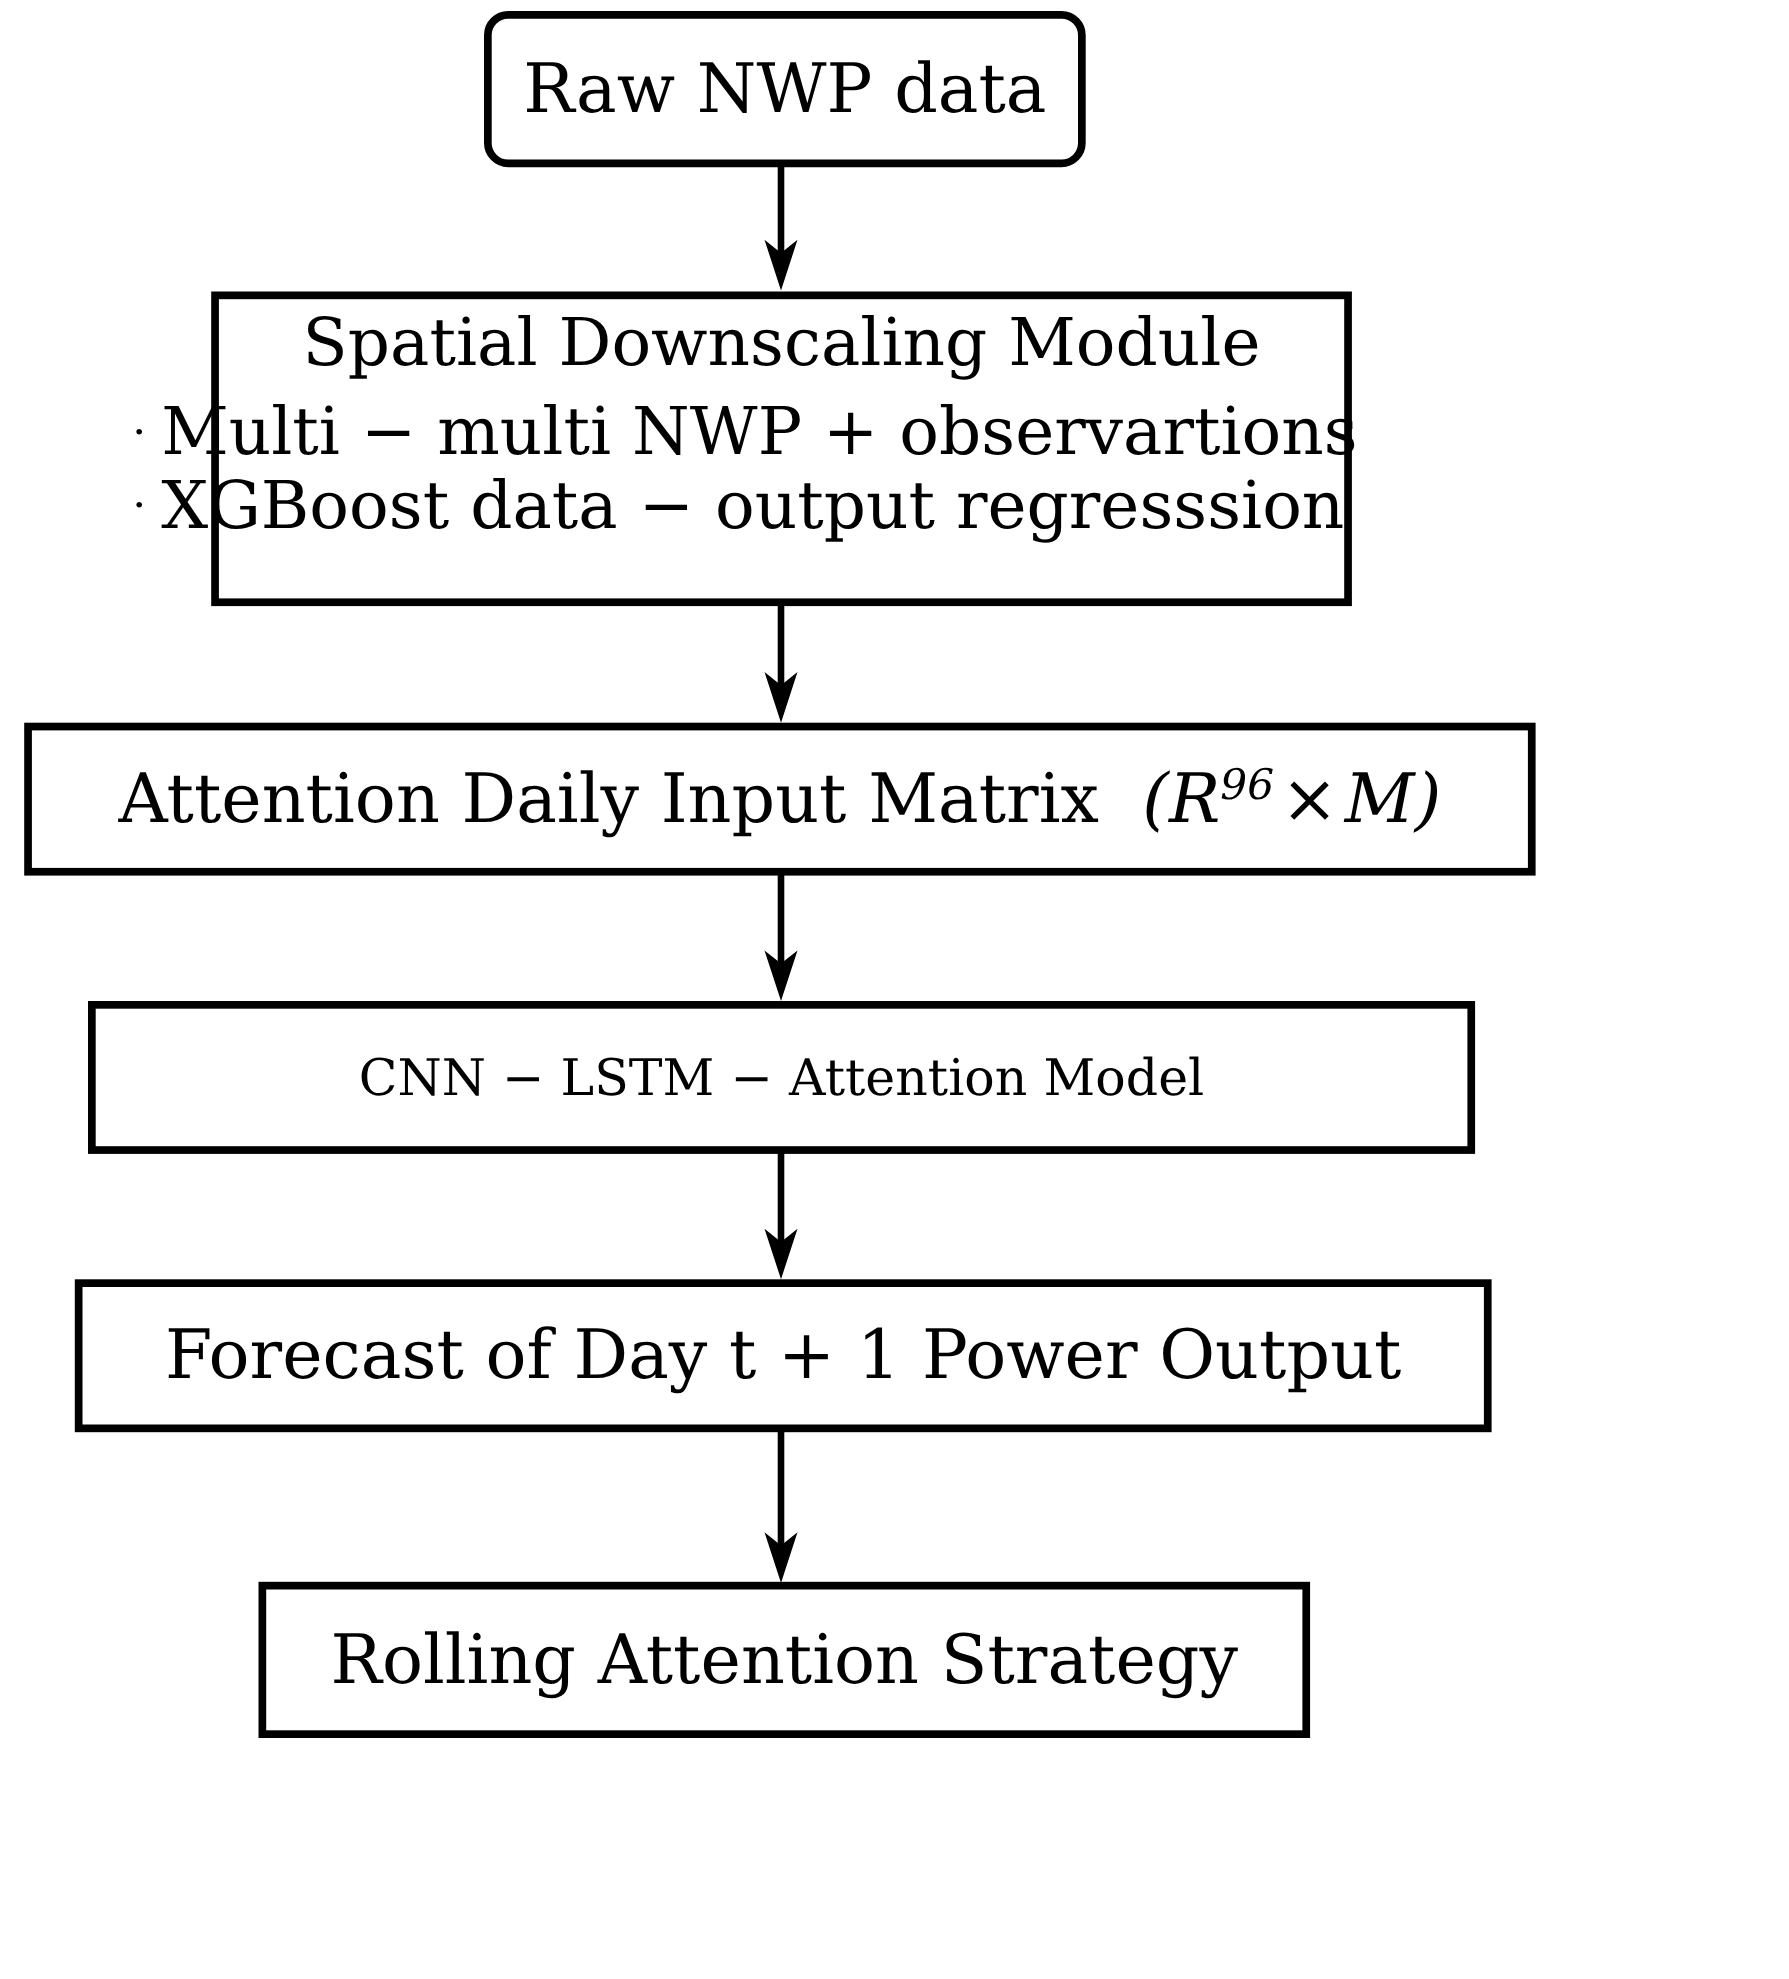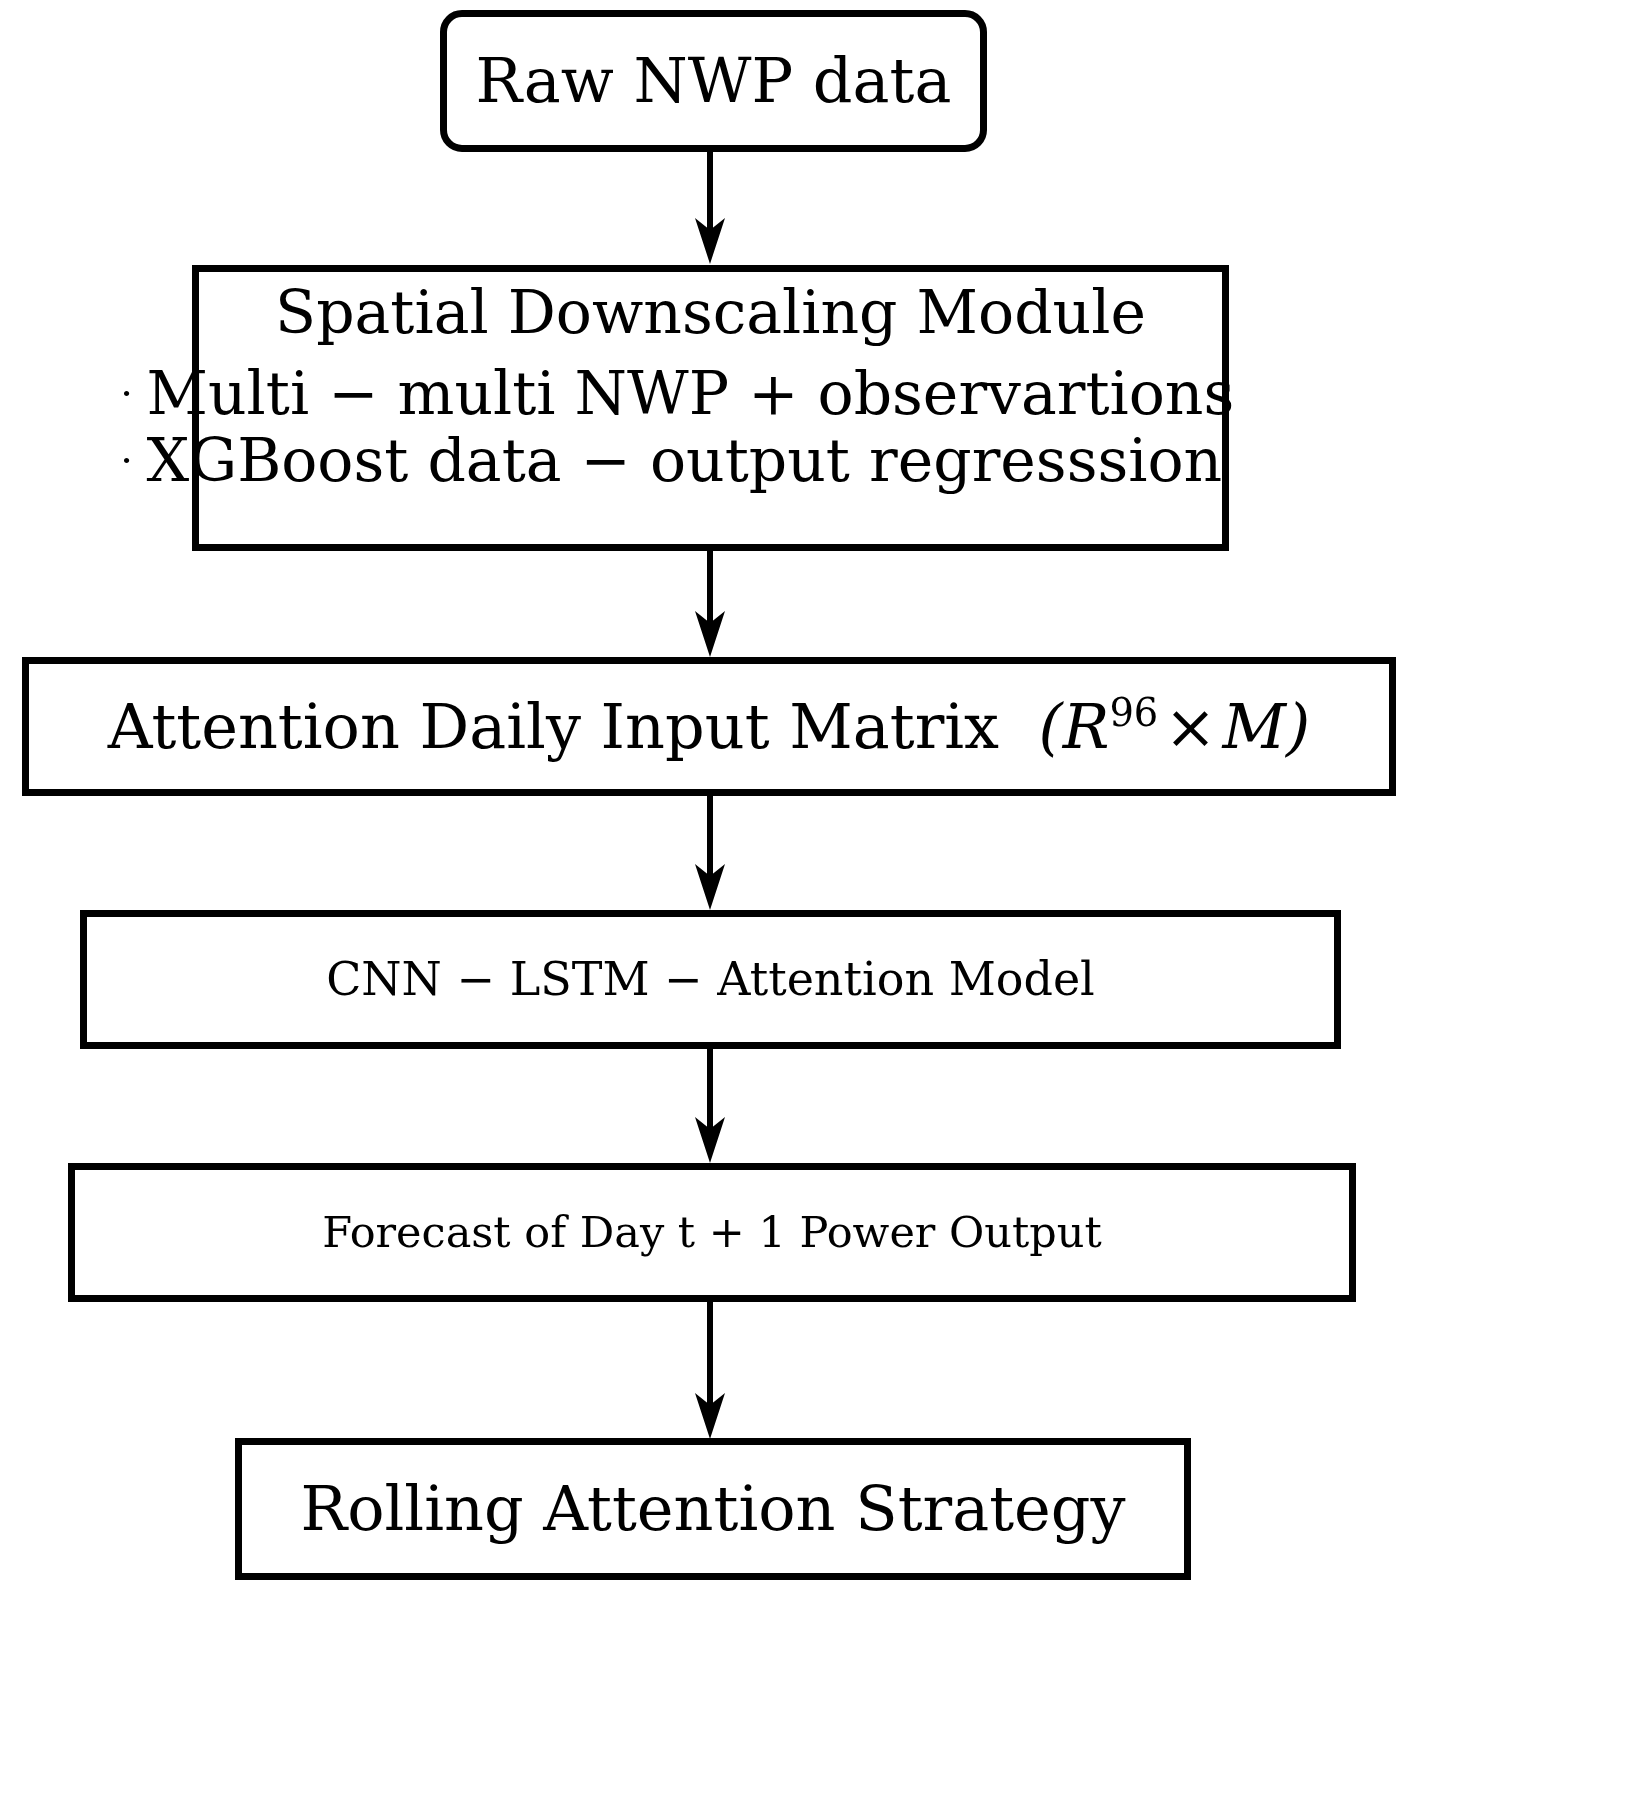--- a/index.html
+++ b/index.html
@@ -35,21 +35,21 @@
   .arrow {
     position: absolute;
   }
   .arrow svg { display: block; }
 
   
   #node-raw        { left: 440px;  top: 10px;   width: 547px;  height: 142px;  font-size: 62px; border-radius: 22px; }
   #node-downscale  { left: 192px;  top: 265px;  width: 1037px; height: 286px;  font-size: 60px; align-items: center; justify-content: flex-start; padding-top: 8px; }
   #node-matrix     { left: 22px;   top: 657px;  width: 1374px; height: 139px;  font-size: 62px; }
   #node-cnn        { left: 80px;   top: 910px;  width: 1261px; height: 139px;  font-size: 46px; }
-  #node-forecast   { left: 68px;   top: 1163px; width: 1288px; height: 139px;  font-size: 43px; }
+  #node-forecast   { left: 68px;   top: 1163px; width: 1288px; height: 139px;  font-size: 62px; }
   #node-rolling    { left: 235px;  top: 1438px; width: 956px;  height: 142px;  font-size: 62px; }
 
   
   #node-downscale .title-line { margin-bottom: 14px; }
   #node-downscale .bullet-line {
     position: relative;
     left: 0;
     width: 1150px;      
     margin-left: -58px;  
     padding-left: 0;
@@ -57,21 +57,21 @@
     margin-top: 2px;
   }
   #node-downscale .bullet-dot {
     display: inline-block;
     width: 40px;
     text-align: center;
     font-size: 40px;
     vertical-align: 0.16em;
   }
   .mathvar { font-style: italic; font-family: "DejaVu Serif", "Liberation Serif", serif; }
-  .mathsup { font-size: 0.62em; vertical-align: super; }
+  .mathsup { font-style: italic; font-size: 0.62em; vertical-align: super; }
   .op { padding: 0 0.10em; }
 
   
   #arrow-1 { left: 686px; top: 150px;  }
   #arrow-2 { left: 686px; top: 549px;  }
   #arrow-3 { left: 686px; top: 794px;  }
   #arrow-4 { left: 686px; top: 1047px; }
   #arrow-5 { left: 686px; top: 1299px; }
 </style>
 </head>

